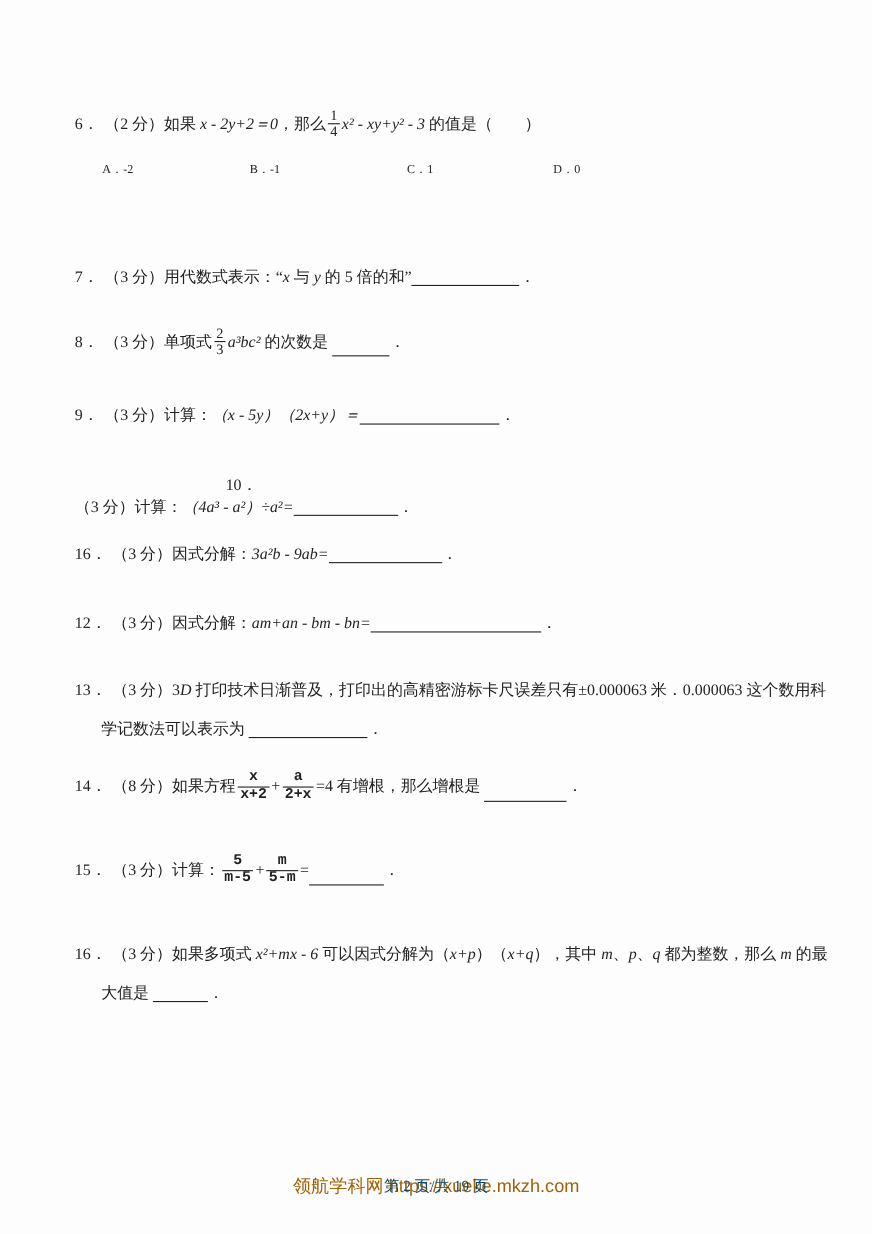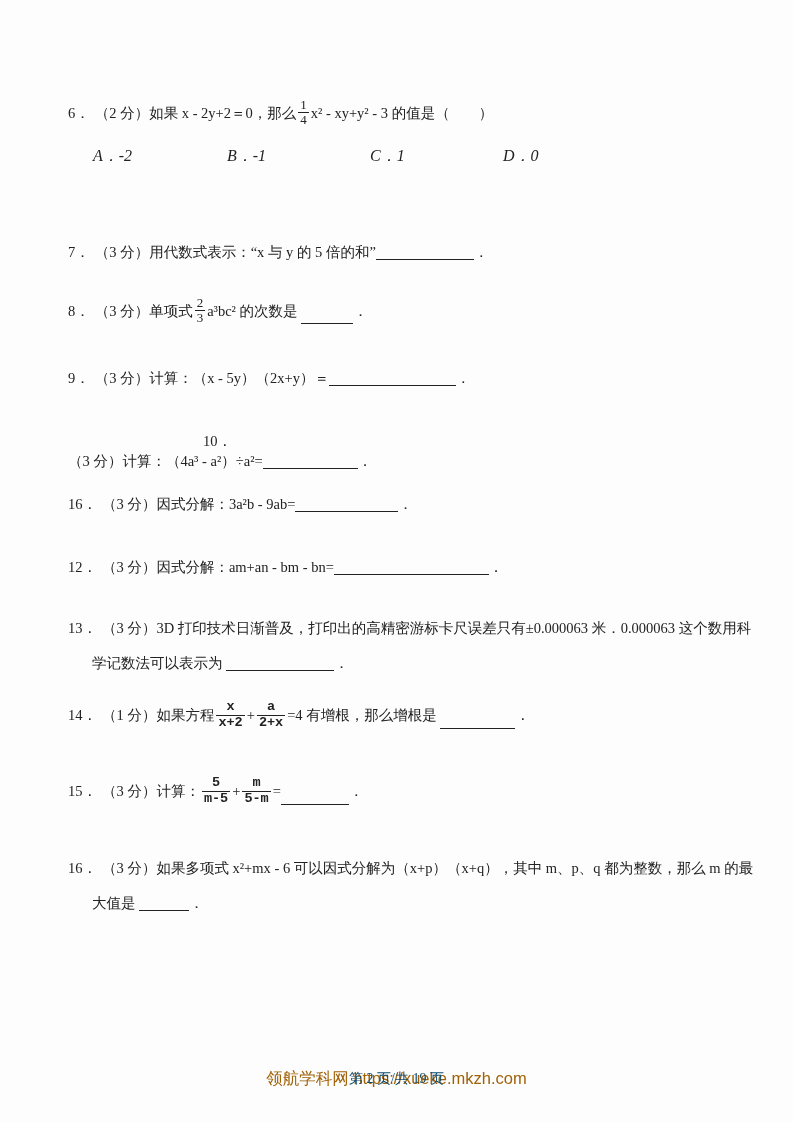--- a/index.html
+++ b/index.html
@@ -20,21 +20,21 @@
     align-items: center;
     font-size: 14.5px;
     line-height: 20px;
     white-space: nowrap;
   }
   .row.indent { left: 92px; }
   .qnum { white-space: pre; margin-right: 5px; }
   .qparts { display: inline-flex; align-items: center; }
   .qparts span { white-space: pre; }
 
-  .qparts .math { }
+  .qparts .math { font-style: italic; }
 
   .qparts .blank {
     display: inline-block;
     height: 1.15em;
     border-bottom: 1.2px solid #222;
     align-self: flex-end;
     margin-bottom: 2px;
   }
 
   .frac {
@@ -56,21 +56,21 @@
 
   .section-header {
     position: absolute;
     left: 68px;
     top: 203px;
     font-size: 15px;
     font-weight: 700;
     letter-spacing: 0.3px;
   }
 
-  .options-row { position: absolute; left: 0; top: 146px; width: 100%; height: 20px; font-size: 16px; font-style: italic; }
+  .options-row { position: absolute; left: 0; top: 146px; width: 100%; height: 20px; font-size: 11px; }
   .opt { position: absolute; top: 0; white-space: pre; }
   .opt .opt-label { white-space: pre; }
   .opt .opt-value { white-space: pre; }
 
   .footer { position: absolute; top: 1066px; left: 0; width: 100%; height: 28px; }
   .watermark {
     position: absolute; left: 50%; top: 2px; transform: translateX(-50%);
     font-family: "Liberation Sans", "DejaVu Sans", sans-serif;
     font-size: 16.5px; color: #a16207; white-space: nowrap;
   }
@@ -196,21 +196,21 @@
     <span class="qparts">
         <span class="txt">学记数法可以表示为 </span>
         <span class="blank" style="width: 108px;"></span>
         <span class="txt">．</span>
       </span>
   </div>
 
   <div class="row" id="q14row">
     <span class="qnum">14．</span>
     <span class="qparts">
-        <span class="txt">（1 分）如果方程</span>
+        <span class="txt">（8 分）如果方程</span>
         <span class="frac mono"><span class="num">x</span><span class="den">x+2</span></span>
         <span class="txt">+</span>
         <span class="frac mono"><span class="num">a</span><span class="den">2+x</span></span>
         <span class="txt">=4 有增根，那么增根是 </span>
         <span class="blank" style="width: 75px;"></span>
         <span class="txt">．</span>
       </span>
   </div>
 
   <div class="row" id="q15row">

